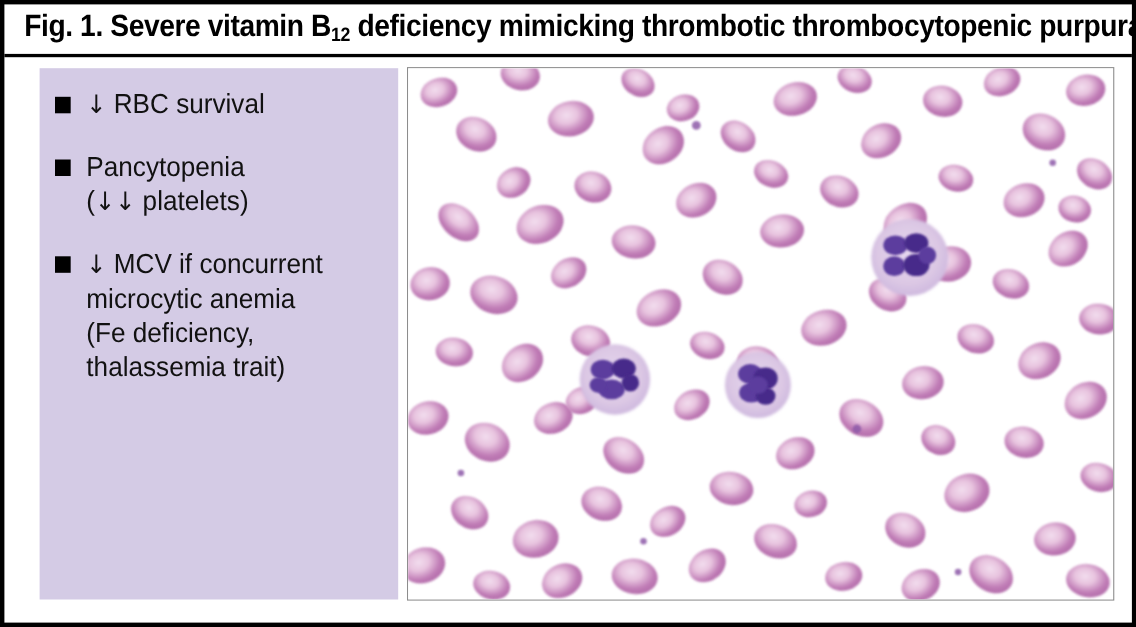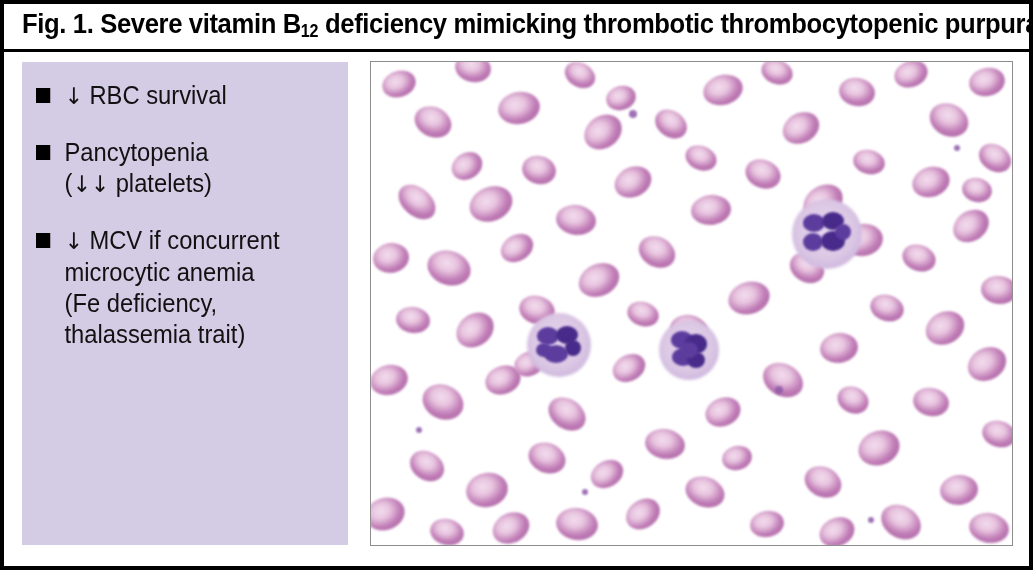--- a/index.html
+++ b/index.html
@@ -30,21 +30,21 @@
     letter-spacing:-0.4px;
     transform:scaleX(0.915);
     transform-origin:left top;
     white-space:nowrap;
   }
   #title sub{font-size:0.63em;vertical-align:-0.22em;font-weight:bold;letter-spacing:-0.3px;}
   .rule{position:absolute;left:4px;top:49px;width:1025px;height:3px;background:#000;}
 
   
   #panel-left{
-    position:absolute;left:22px;top:62px;width:326px;height:483px;
+    position:absolute;left:36px;top:62px;width:326px;height:483px;
     background:#d4cbe5;
   }
   .bullets{
     position:absolute;left:14px;top:18px;width:300px;
     font-family:"Liberation Sans Narrow","Liberation Sans",sans-serif;
     font-size:25px;
     line-height:31px;
     color:#111;
     transform:scaleX(0.95);
     transform-origin:left top;

